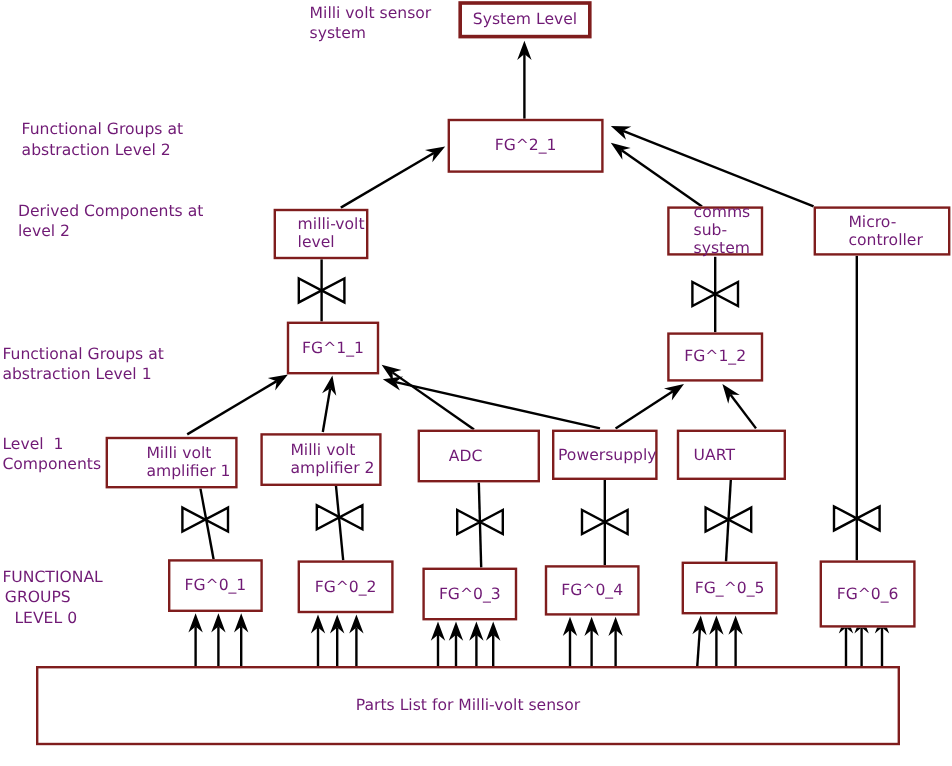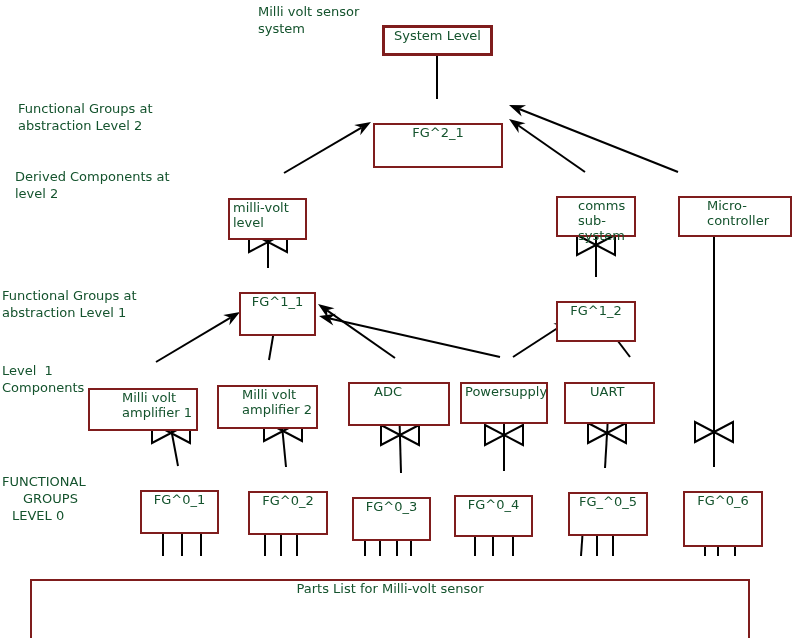--- a/index.html
+++ b/index.html
@@ -1,26 +1,25 @@
 <!DOCTYPE html>
 <html><head>
 <meta charset="utf-8">
 <style>
   html,body{margin:0;padding:0;background:#ffffff;}
   .canvas{
     position:relative;width:793px;height:638px;background:#ffffff;
     font-family:"DejaVu Sans","Liberation Sans",sans-serif;
-    font-size:13px;color:#14532d;overflow:hidden;
+    font-size:13px;color:#701a75;overflow:hidden;
   }
   svg.wires{position:absolute;left:0;top:0;}
   .box{
     position:absolute;border:2px solid #7f1d1d;background:#fff;
-    display:flex;flex-direction:column;
+    display:flex;flex-direction:column;justify-content:center;
     box-sizing:border-box;
-    margin-top:24px;
   }
   .box span{display:block;line-height:15px;}
   .box.center{align-items:center;text-align:center;}
   .lbl{position:absolute;line-height:17px;}
   .lbl div{white-space:pre;}
 </style>
 </head>
 <body>
 
 <div class="canvas">
@@ -117,33 +116,33 @@
   <div class="lbl" style="left:2px;top:287px">
     <div>Functional Groups at</div>
     <div>abstraction Level 1</div>
   </div>
   <div class="lbl" style="left:2px;top:362px">
     <div>Level  1</div>
     <div>Components</div>
   </div>
   <div class="lbl" style="left:2px;top:473px">
     <div>FUNCTIONAL</div>
-    <div style="margin-left:21px">GROUPS</div>
+    <div style="margin-left:2px">GROUPS</div>
     <div style="margin-left:10px">LEVEL 0</div>
   </div>
 
   <div class="box center" style="left:382px;top:1px;width:111px;height:31px;border-width:3px">
     <span>System Level</span>
   </div>
 
   <div class="box center" style="left:373px;top:99px;width:130px;height:45px">
     <span>FG^2_1</span>
   </div>
 
-  <div class="box" style="left:228px;top:174px;width:79px;height:42px;padding-left:3px">
+  <div class="box" style="left:228px;top:174px;width:79px;height:42px;padding-left:18px">
     <span>milli-volt</span>
     <span>level</span>
   </div>
 
   <div class="box" style="left:556px;top:172px;width:80px;height:41px;padding-left:20px">
     <span>comms</span>
     <span>sub-system</span>
   </div>
 
   <div class="box" style="left:678px;top:172px;width:114px;height:41px;padding-left:27px">
@@ -170,21 +169,21 @@
   </div>
 
   <div class="box" style="left:348px;top:358px;width:102px;height:44px;padding-left:24px">
     <span>ADC</span>
   </div>
 
   <div class="box" style="left:460px;top:358px;width:88px;height:42px;padding-left:3px">
     <span>Powersupply</span>
   </div>
 
-  <div class="box" style="left:564px;top:358px;width:91px;height:42px;padding-left:24px">
+  <div class="box" style="left:564px;top:358px;width:91px;height:42px;padding-left:12px">
     <span>UART</span>
   </div>
 
   <div class="box center" style="left:140px;top:466px;width:79px;height:44px">
     <span>FG^0_1</span>
   </div>
   <div class="box center" style="left:248px;top:467px;width:80px;height:44px">
     <span>FG^0_2</span>
   </div>
   <div class="box center" style="left:352px;top:473px;width:79px;height:44px">

